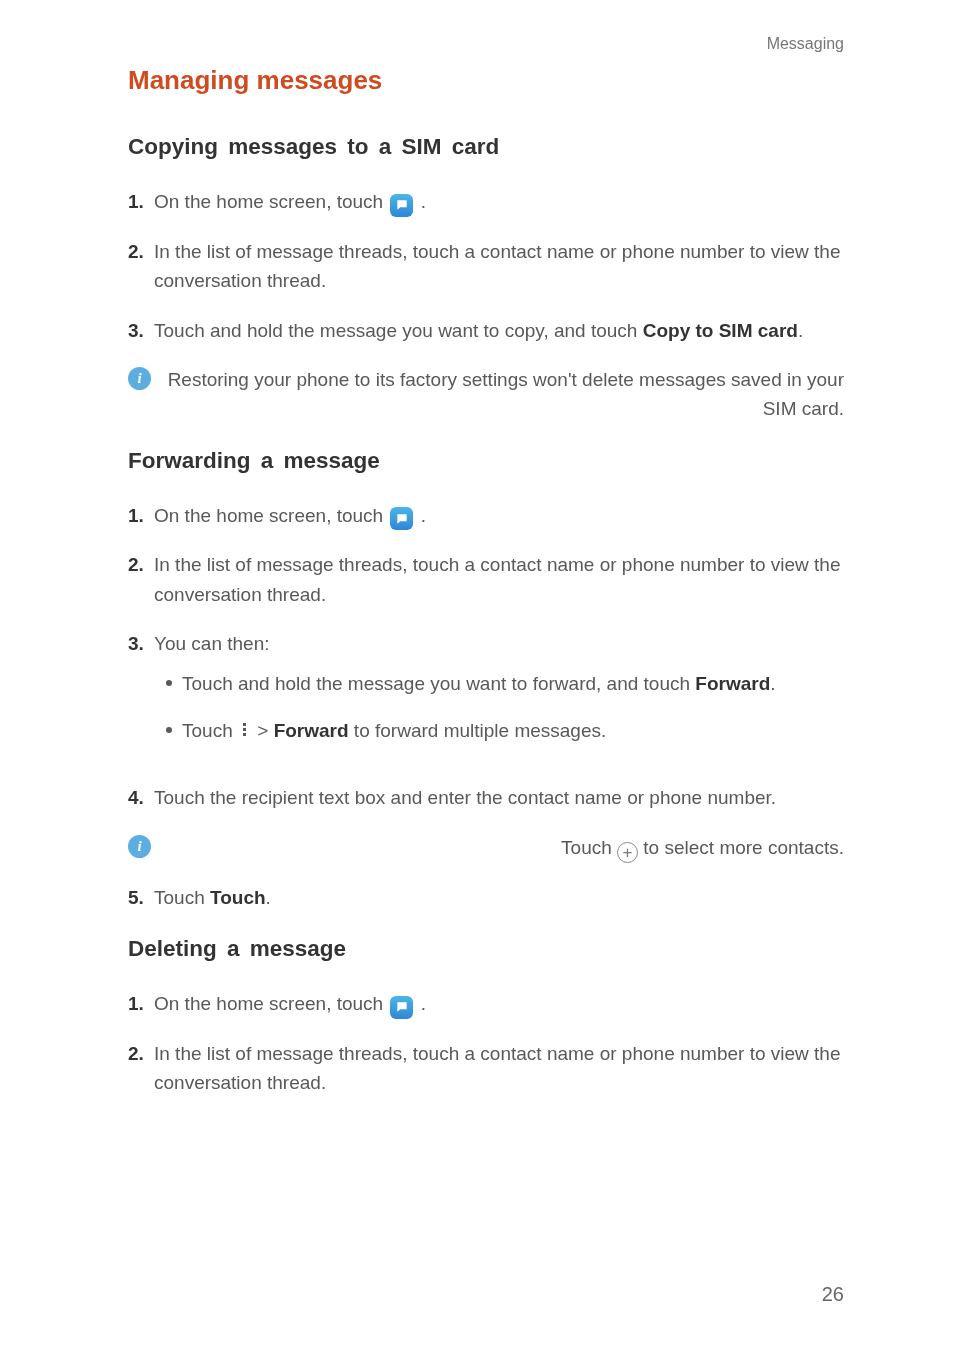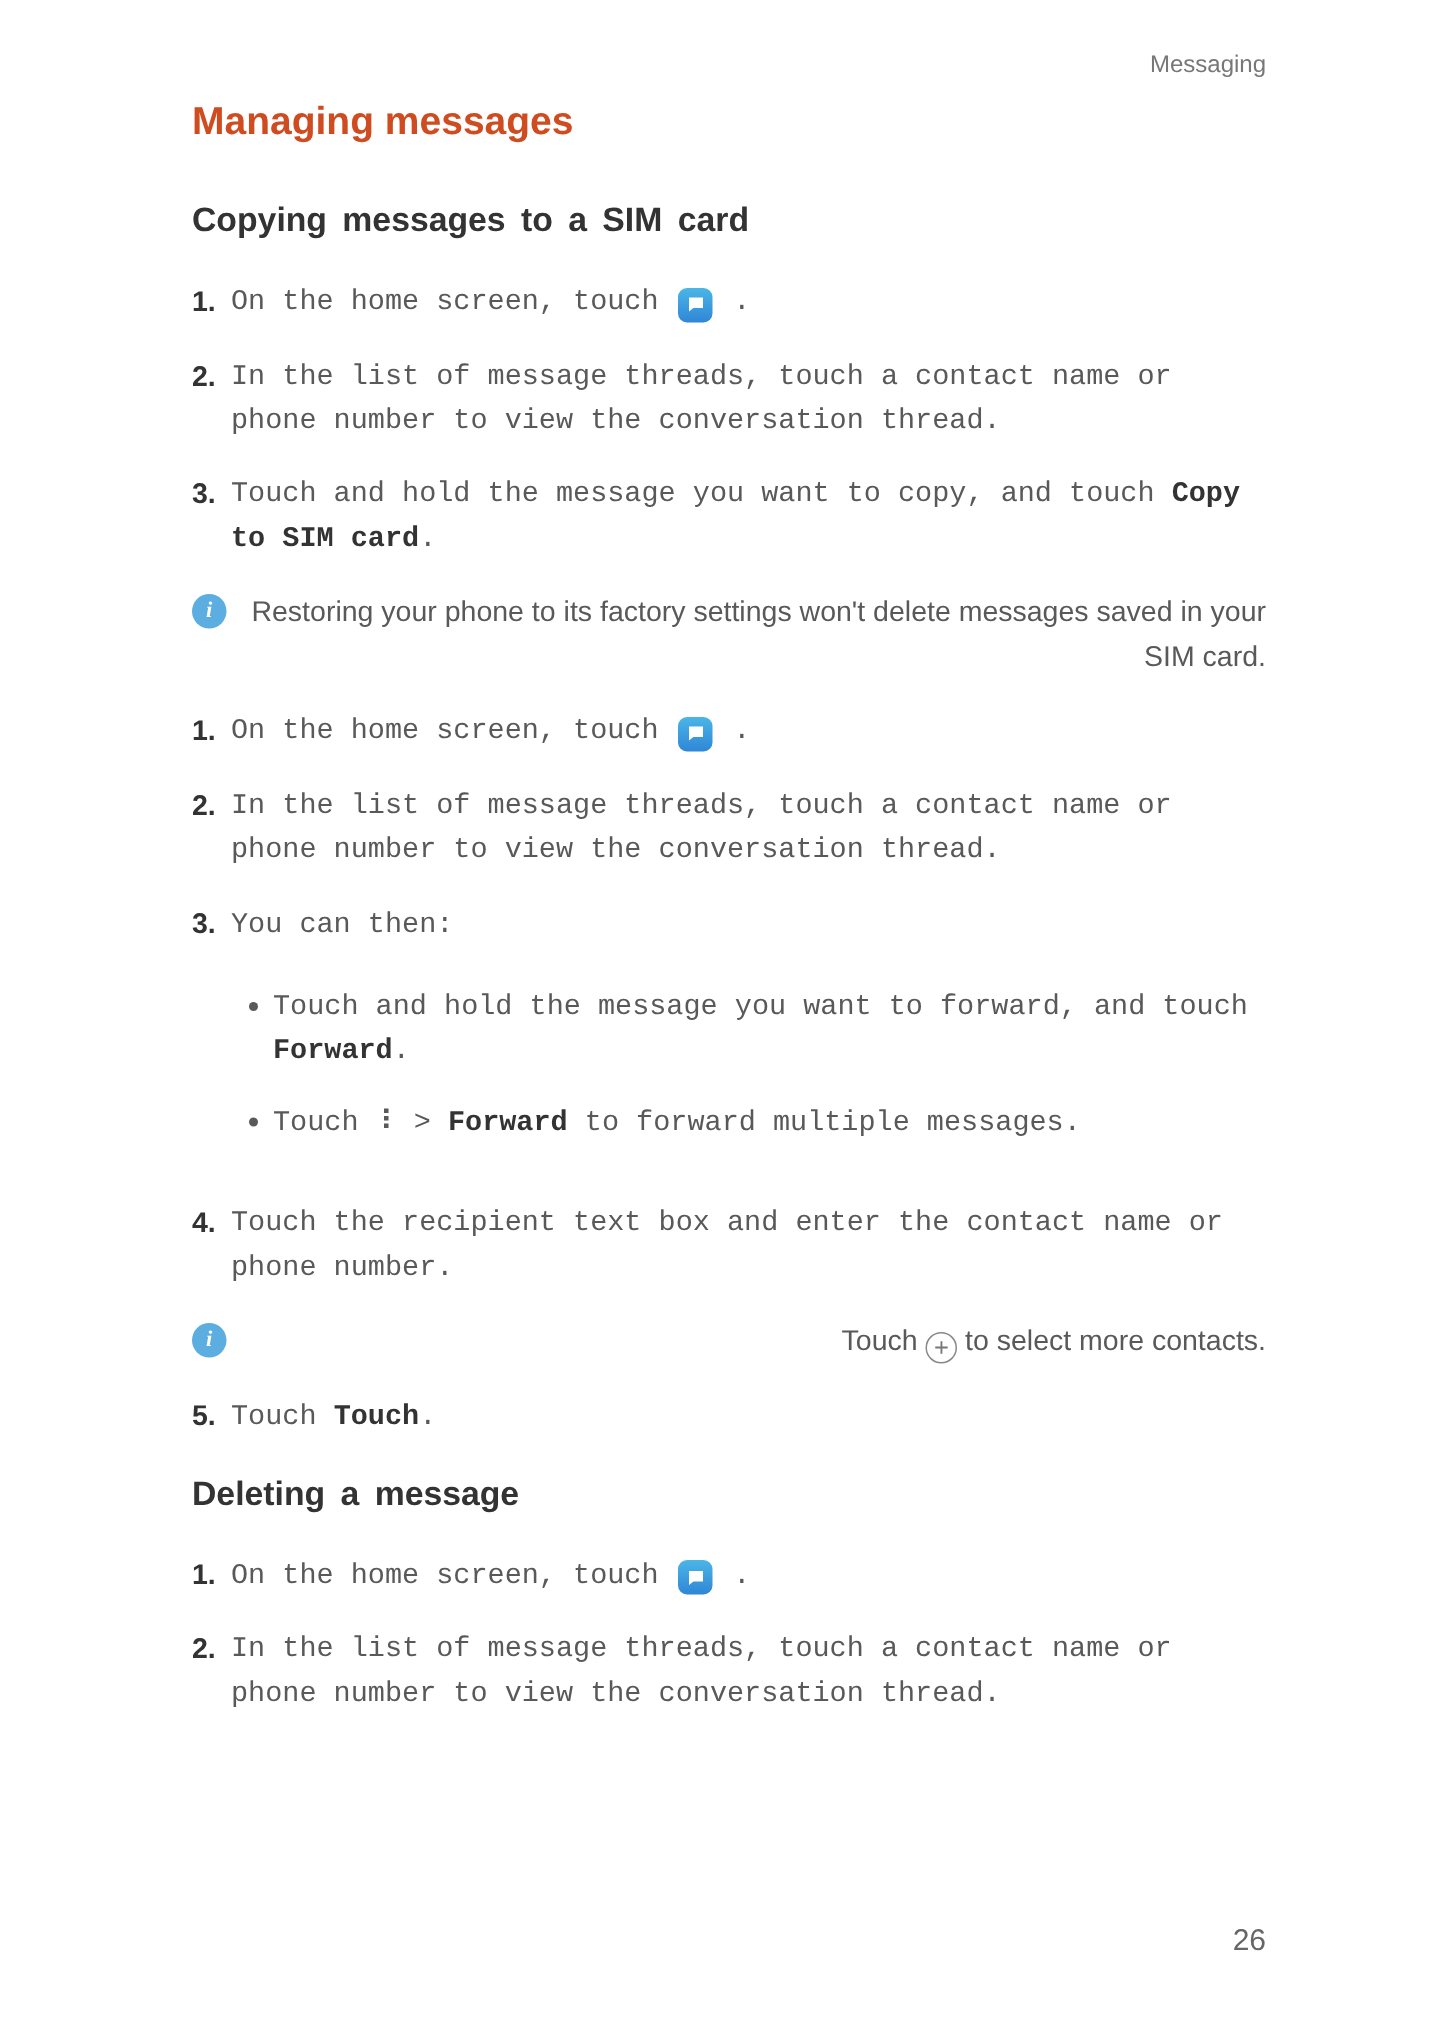--- a/index.html
+++ b/index.html
@@ -39,21 +39,21 @@
   ol { list-style: none; padding: 0; }
   .step {
     display: flex;
     margin-bottom: 20px;
   }
   .step-num {
     font-weight: 700;
     color: #333;
     min-width: 26px;
   }
-  .step-body { flex: 1; font-family: Liberation Mono, monospace; }
+  .step-body { flex: 1; }
   .bold { font-weight: 700; color: #333; }
   .icon-app {
     display: inline-flex;
     align-items: center;
     justify-content: center;
     width: 23px;
     height: 23px;
     border-radius: 6px;
     background: linear-gradient(180deg,#4bb6e6 0%, #2f86d6 100%);
     vertical-align: -4px;
@@ -76,21 +76,21 @@
   .note-row {
     display: flex;
     align-items: flex-start;
     margin-bottom: 20px;
   }
   .note-row .icon-info { margin-right: 14px; margin-top: 2px; }
   .note-body { flex: 1; text-align: right; }
   .sub-bullets {
     list-style: none;
     padding-left: 12px;
-    margin-top: 26px;
+    margin-top: 10px;
   }
   .sub-bullets li {
     position: relative;
     padding-left: 16px;
     margin-bottom: 18px;
   }
   .sub-bullets li::before {
     content: "";
     position: absolute;
     left: 0;
@@ -165,20 +165,21 @@
       </span>
     </li>
   </ol>
   <div class="note-row">
     <span class="icon-info">i</span>
     <span class="note-body">Restoring your phone to its factory settings won't delete messages saved in your SIM card.</span>
   </div>
 </div>
 
 <div class="section">
+  <h2>Forwarding a message</h2>
   <ol>
     <li class="step">
       <span class="step-num">1.</span>
       <span class="step-body">
         <span>On the home screen, touch </span>
         <span class="icon-app">
           <svg viewBox="0 0 24 24">
               <path fill="#fff" d="M4 4h16v12H9l-5 4V4z"></path>
             </svg>
         </span>

